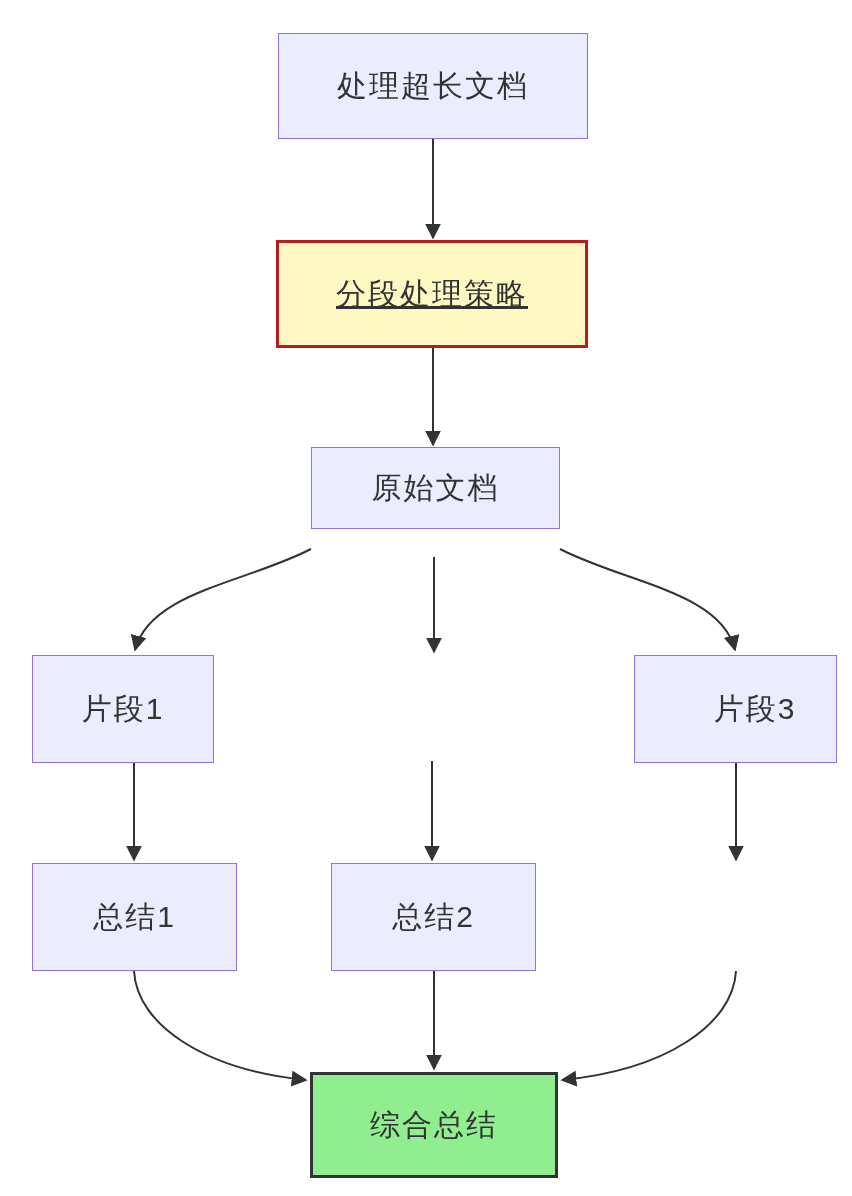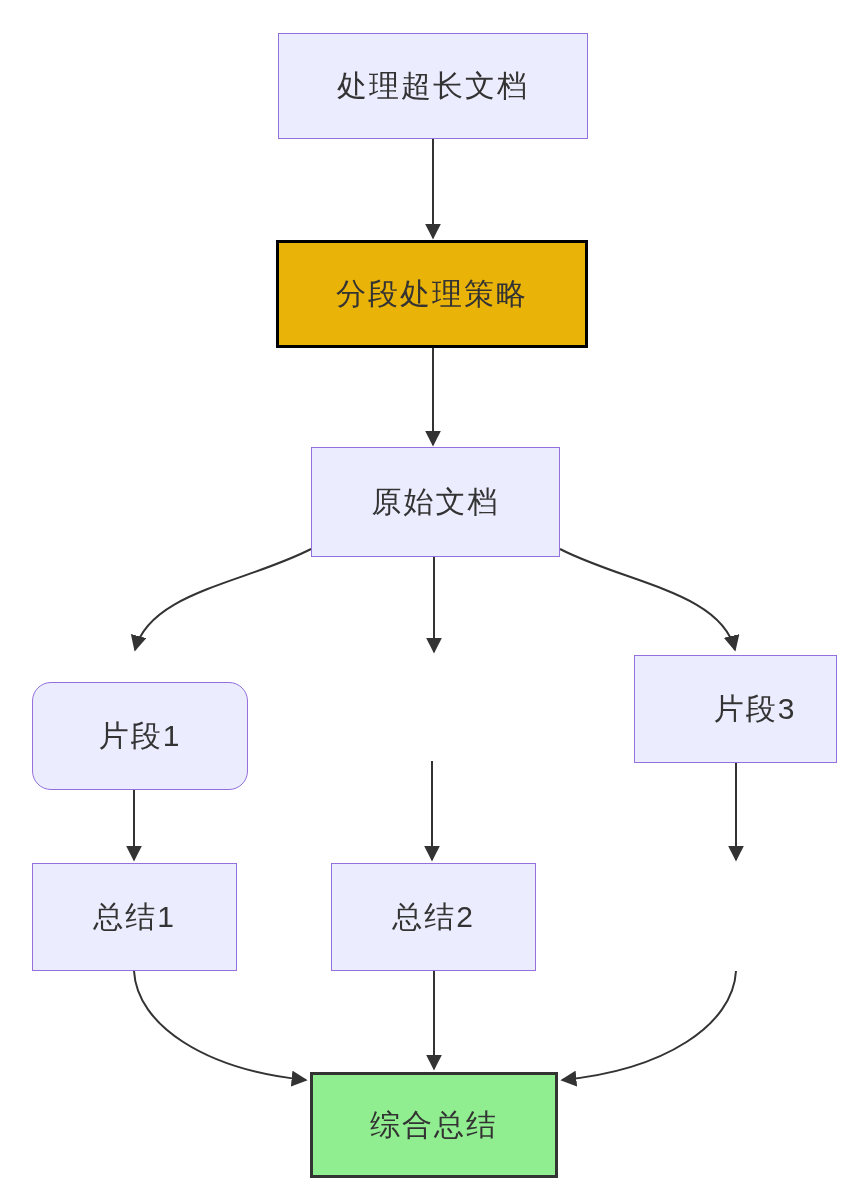--- a/index.html
+++ b/index.html
@@ -23,32 +23,33 @@
     align-items: center;
     justify-content: center;
     text-align: center;
     color: #333333;
     font-size: 30px;
     letter-spacing: 2px;
     background: #ECECFF;
     border: 1.5px solid #9370DB;
   }
   .node.highlight {
-    background: #eab308;
-    border: 3px solid #000000;
+    background: #fef9c3;
+    border: 3px solid #b91c1c;
+    text-decoration: underline;
   }
   .node.final {
     background: #90EE90;
     border: 3px solid #333333;
   }
   
   .n-a  { left: 278px; top: 18px;   width: 310px; height: 106px; margin-top: 15px; }
   .n-b  { left: 276px; top: 240px;  width: 312px; height: 108px; }
-  .n-c  { left: 311px; top: 447px;  width: 249px; height: 110px; }
-  .n-d1 { left: 32px;  top: 682px;  width: 216px; height: 108px; border-radius: 19px; }
+  .n-c  { left: 311px; top: 447px;  width: 249px; height: 82px; }
+  .n-d1 { left: 32px;  top: 655px;  width: 182px; height: 108px; }
   .n-d2 { left: 333px; top: 655px;  width: 197px; height: 106px; }
   .n-d3 { left: 634px; top: 655px;  width: 203px; height: 108px; padding-left: 39px; }
   .n-e1 { left: 32px;  top: 863px;  width: 205px; height: 108px; align-items: center; }
   .n-e2 { left: 331px; top: 863px;  width: 205px; height: 108px; }
   .n-e3 { left: 634px; top: 863px;  width: 203px; height: 108px; }
   .n-f  { left: 310px; top: 1072px; width: 248px; height: 106px; text-align: right; }
   .edge { stroke: #333333; stroke-width: 2; fill: none; }
 </style>
 </head>
 <body>

